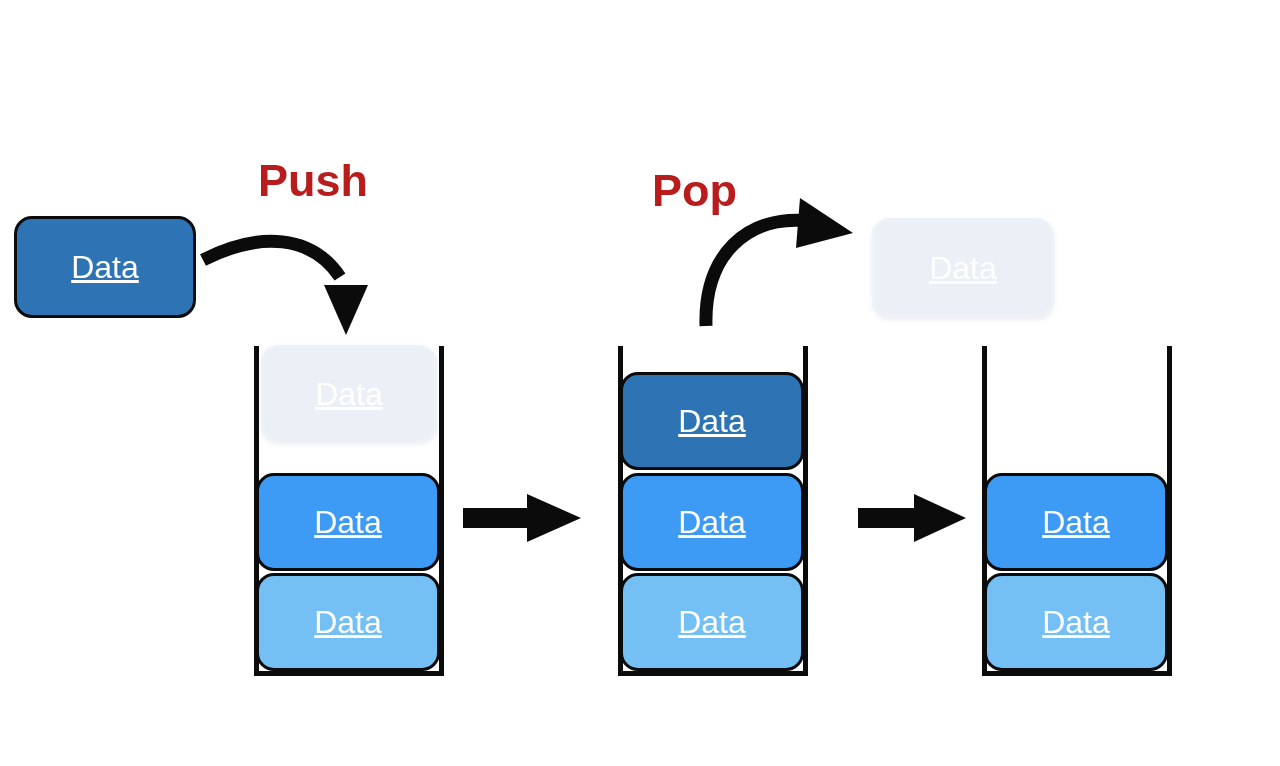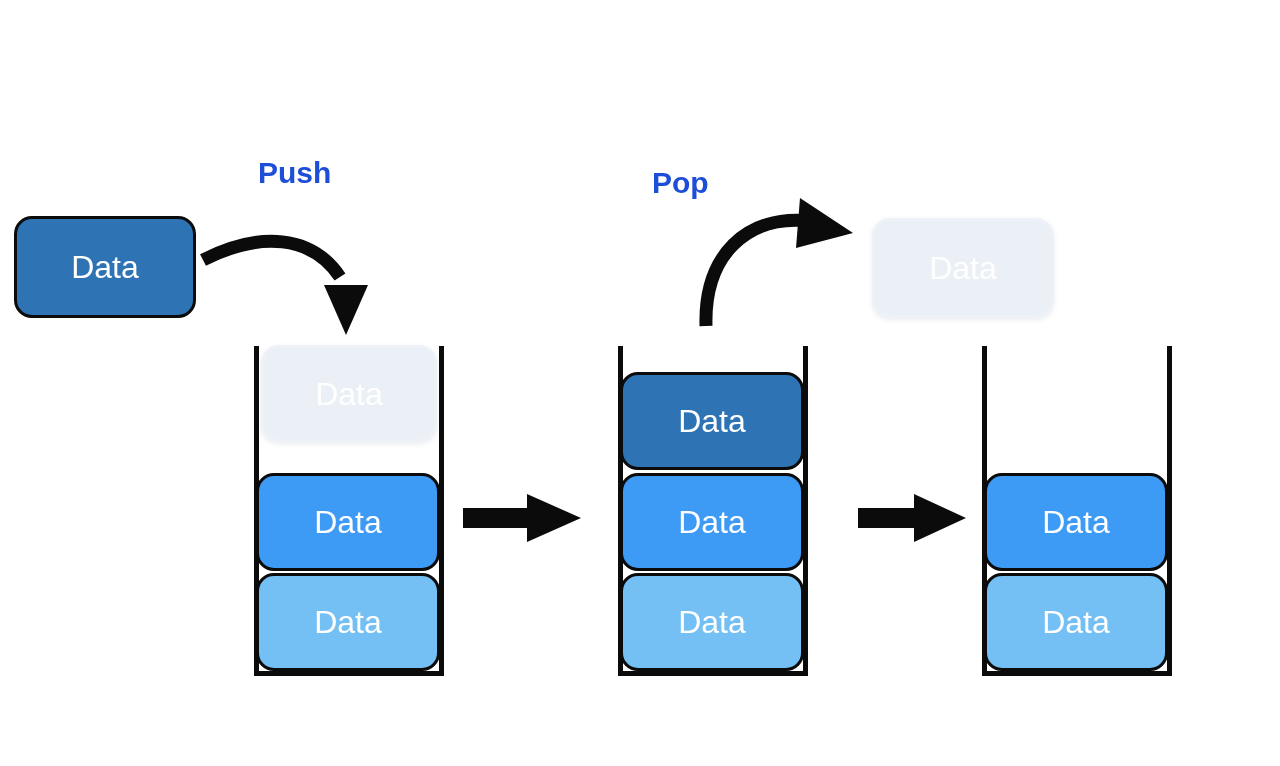--- a/index.html
+++ b/index.html
@@ -15,41 +15,42 @@
     position: relative;
     width: 1280px;
     height: 766px;
     background: #ffffff;
     overflow: hidden;
   }
 
   
   .op-label {
     position: absolute;
-    font-size: 30px;
+    font-size: 45px;
     font-weight: bold;
-    color: #1d4ed8;
+    color: #b91c1c;
     letter-spacing: 0px;
     white-space: nowrap;
     line-height: 1;
   }
 
   
   .data-box {
     position: absolute;
     box-sizing: border-box;
     border-radius: 18px;
     display: flex;
     align-items: center;
     justify-content: center;
     color: #ffffff;
     font-size: 32px;
     font-weight: normal;
     line-height: 1;
     user-select: none;
+    text-decoration: underline;
   }
   .data-box.solid {
     border: 3px solid #0b0b0b;
   }
   .data-box.ghost {
     border: 3px solid #eef2f8;
     box-shadow: 0 2px 5px rgba(120,135,155,0.16);
   }
 
   

